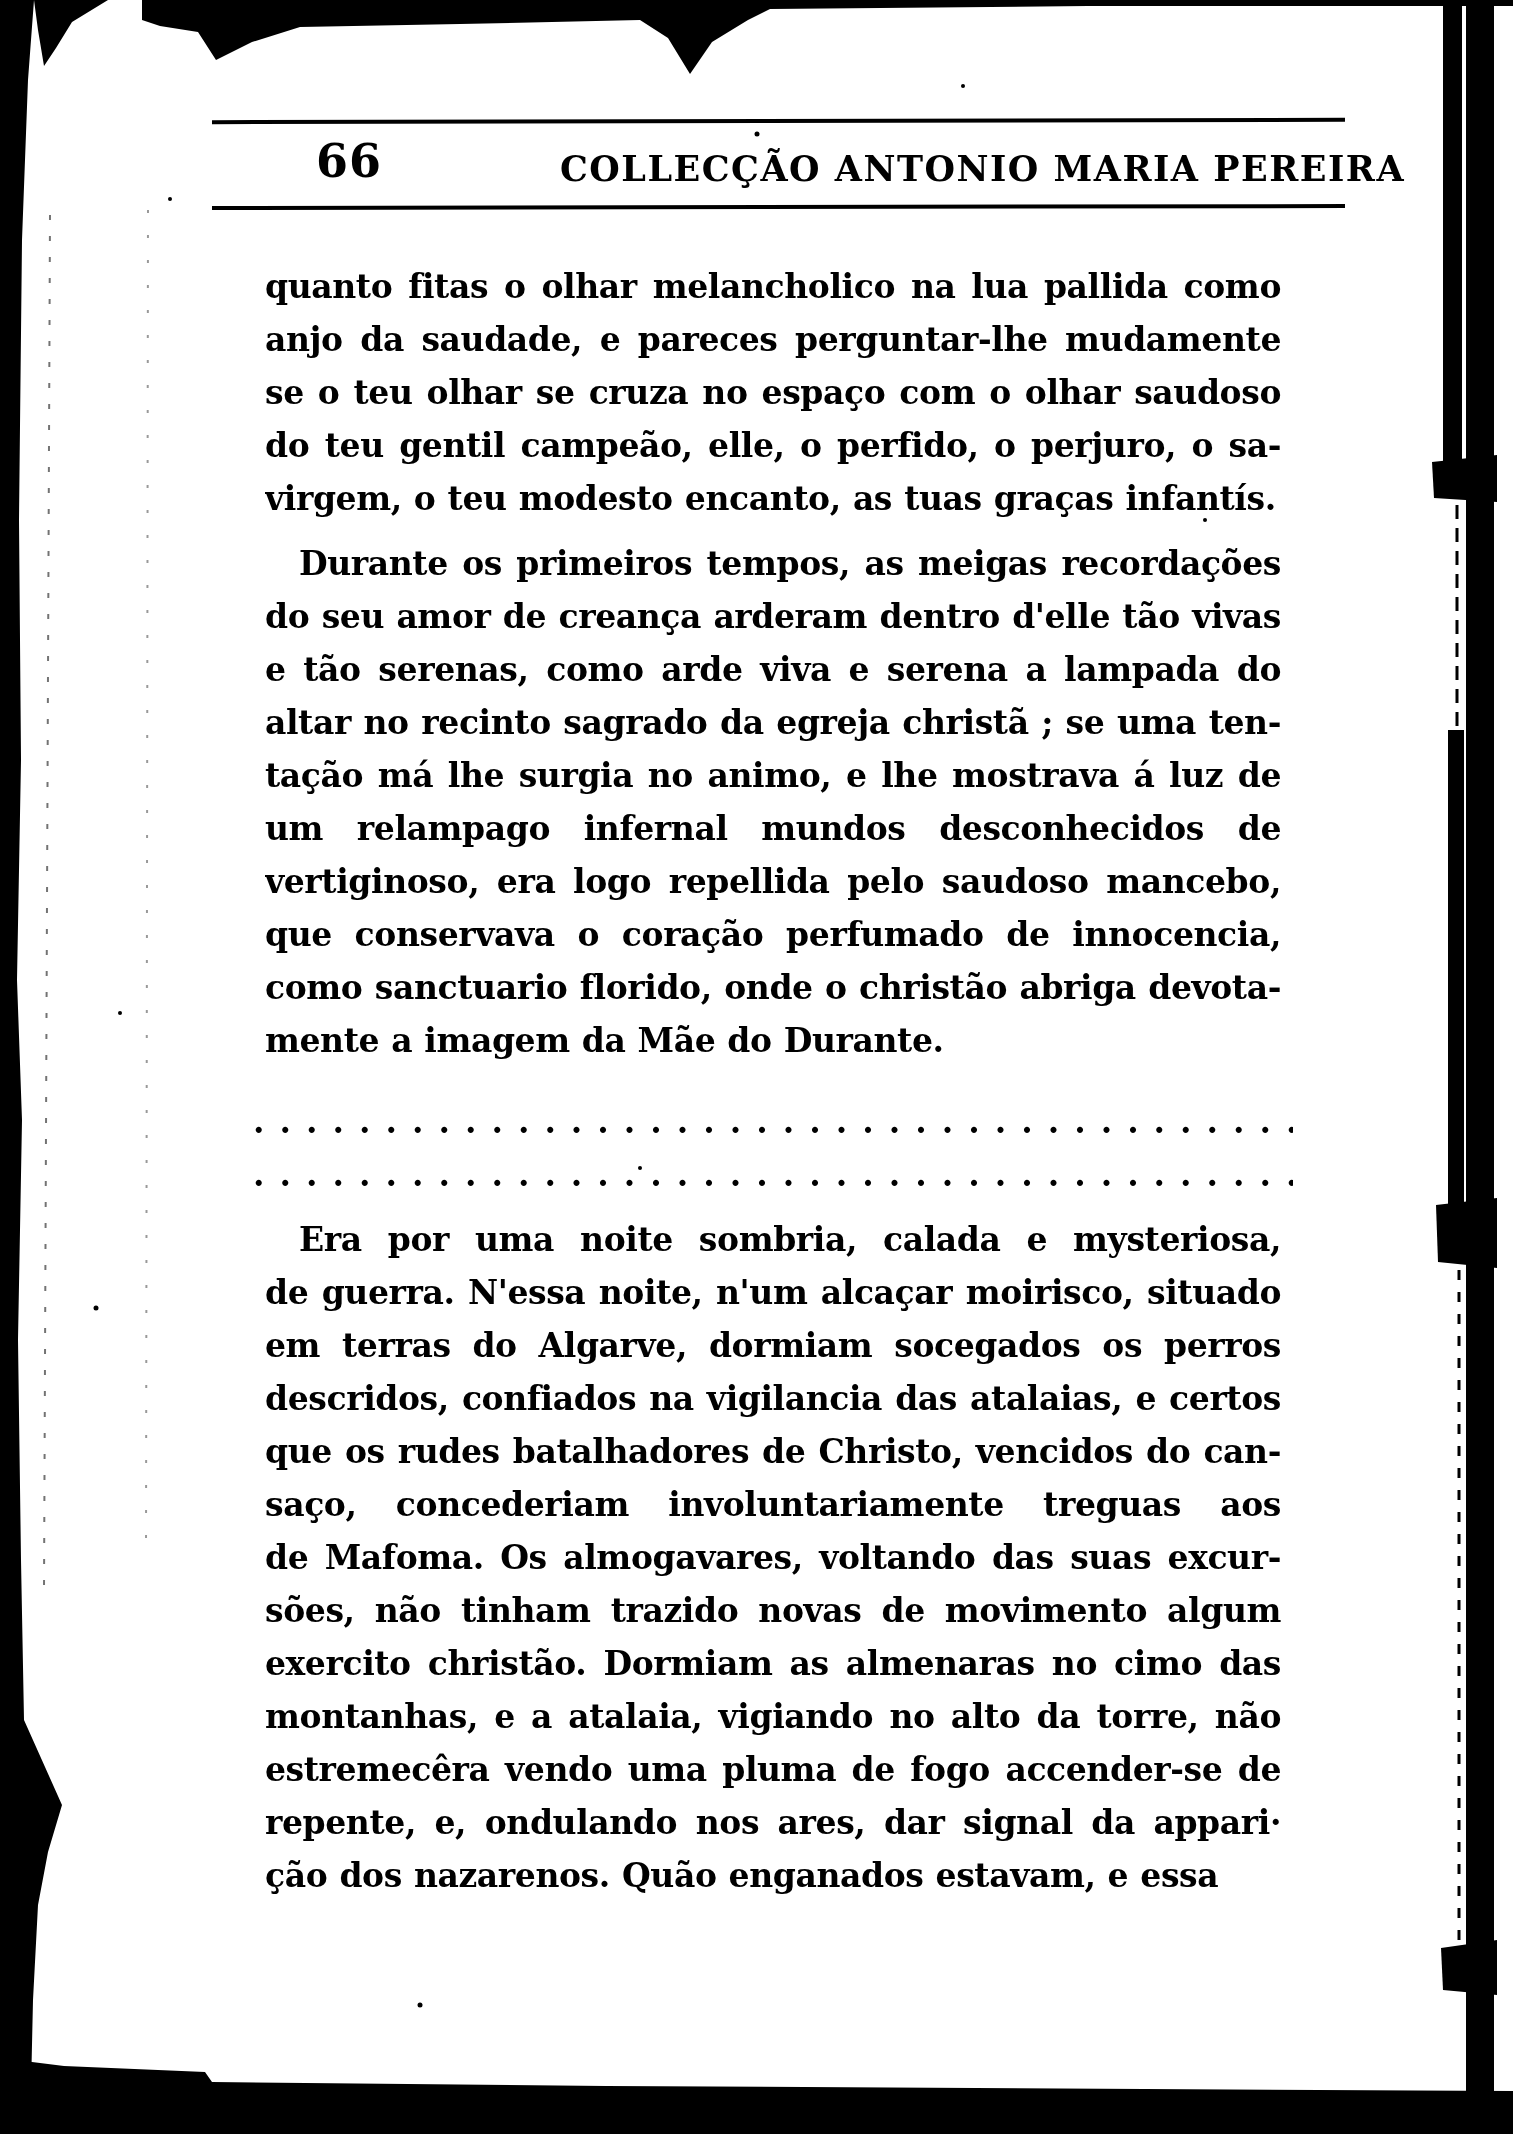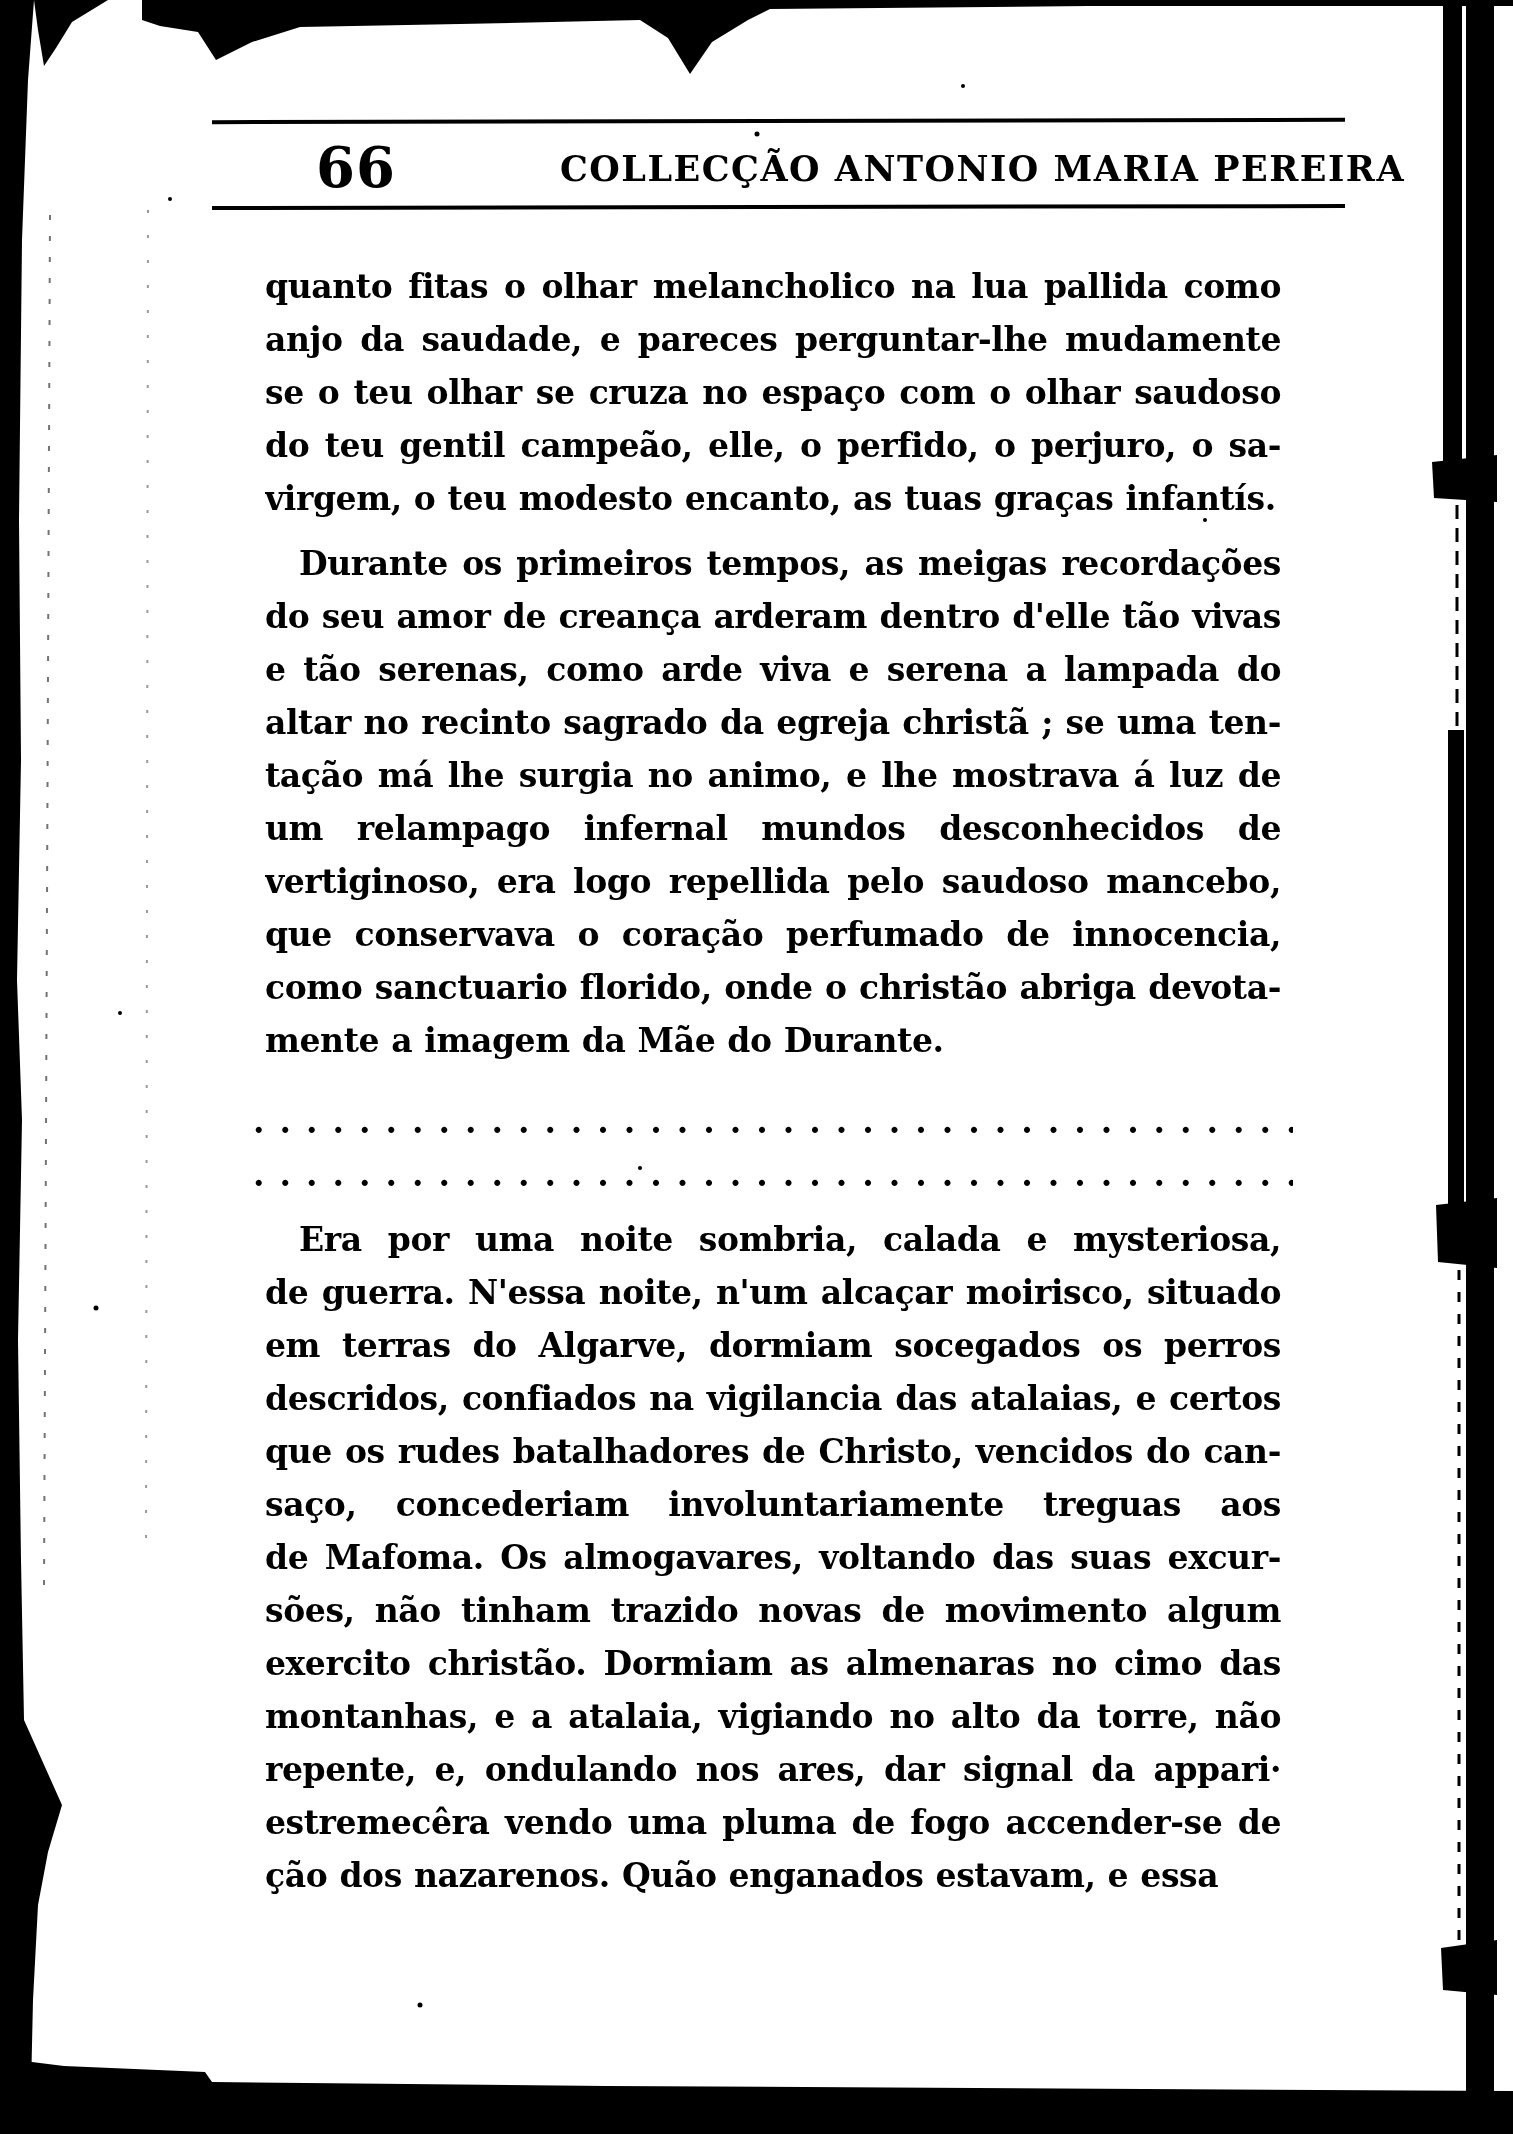--- a/index.html
+++ b/index.html
@@ -21,21 +21,21 @@
     height: 4px;
     background: #000000;
   }
   .rule-top    { top: 119px; transform: rotate(-0.12deg); }
   .rule-bottom { top: 205px; transform: rotate(-0.10deg); }
 
   .pagenum {
     position: absolute;
     left: 316px;
     top: 134px;
-    font-size: 56px;
+    font-size: 46px;
     font-weight: 700;
     letter-spacing: 1px;
   }
   .header-title {
     position: absolute;
     left: 560px;
     top: 148px;
     font-size: 35px;
     font-weight: 700;
     letter-spacing: 1.5px;
@@ -123,22 +123,22 @@
         <div class="line indent">Era por uma noite sombria, calada e mysteriosa, noite</div>
         <div class="line">de guerra. N'essa noite, n'um alcaçar moirisco, situado</div>
         <div class="line">em terras do Algarve, dormiam socegados os perros</div>
         <div class="line">descridos, confiados na vigilancia das atalaias, e certos</div>
         <div class="line">que os rudes batalhadores de Christo, vencidos do can-</div>
         <div class="line">saço, concederiam involuntariamente treguas aos filhos</div>
         <div class="line">de Mafoma. Os almogavares, voltando das suas excur-</div>
         <div class="line">sões, não tinham trazido novas de movimento algum no</div>
         <div class="line">exercito christão. Dormiam as almenaras no cimo das</div>
         <div class="line">montanhas, e a atalaia, vigiando no alto da torre, não</div>
+        <div class="line">estremecêra vendo uma pluma de fogo accender-se de</div>
         <div class="line">repente, e, ondulando nos ares, dar signal da appari·</div>
-        <div class="line">estremecêra vendo uma pluma de fogo accender-se de</div>
         <div class="line last">ção dos nazarenos. Quão enganados estavam, e essa</div>
       </div>
     </main>
 
   <svg class="artifacts" width="1513" height="2134" viewBox="0 0 1513 2134" xmlns="http://www.w3.org/2000/svg">
 
     <polygon fill="#000" points="0,0 34,0 28,80 22,240 19,520 21,760 17,980 22,1120 18,1340 21,1560 24,1720 62,1805 48,1852 38,1905 33,2000 30,2134 0,2134"></polygon>
 
     <polygon fill="#000" points="34,0 108,0 72,22 56,48 44,66 38,30"></polygon>
 

